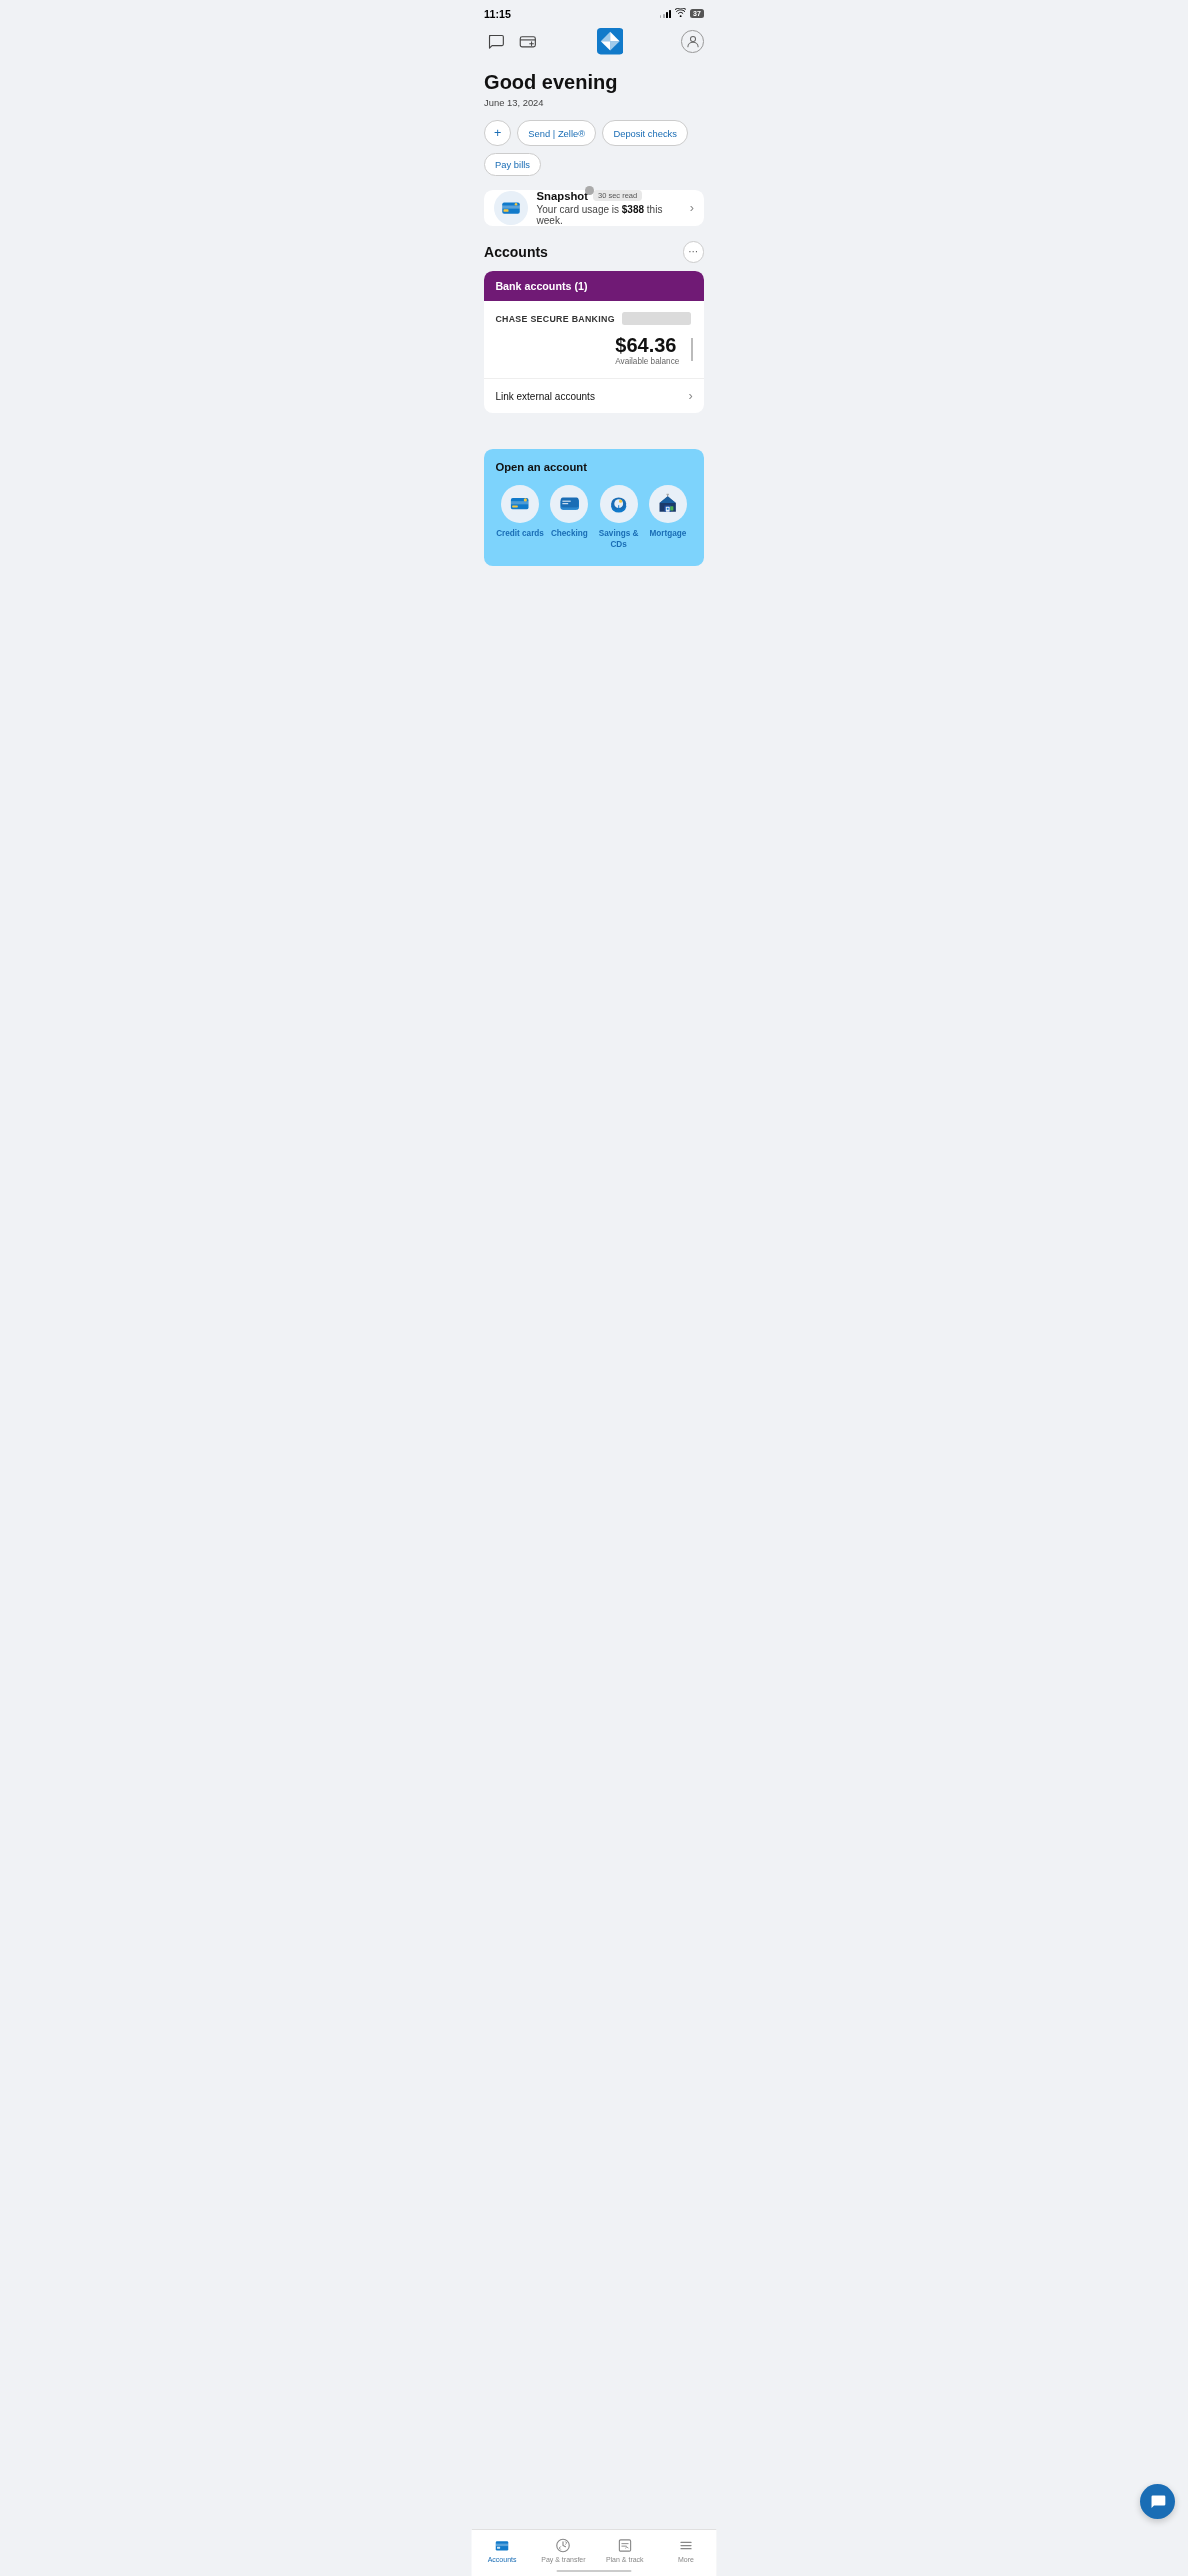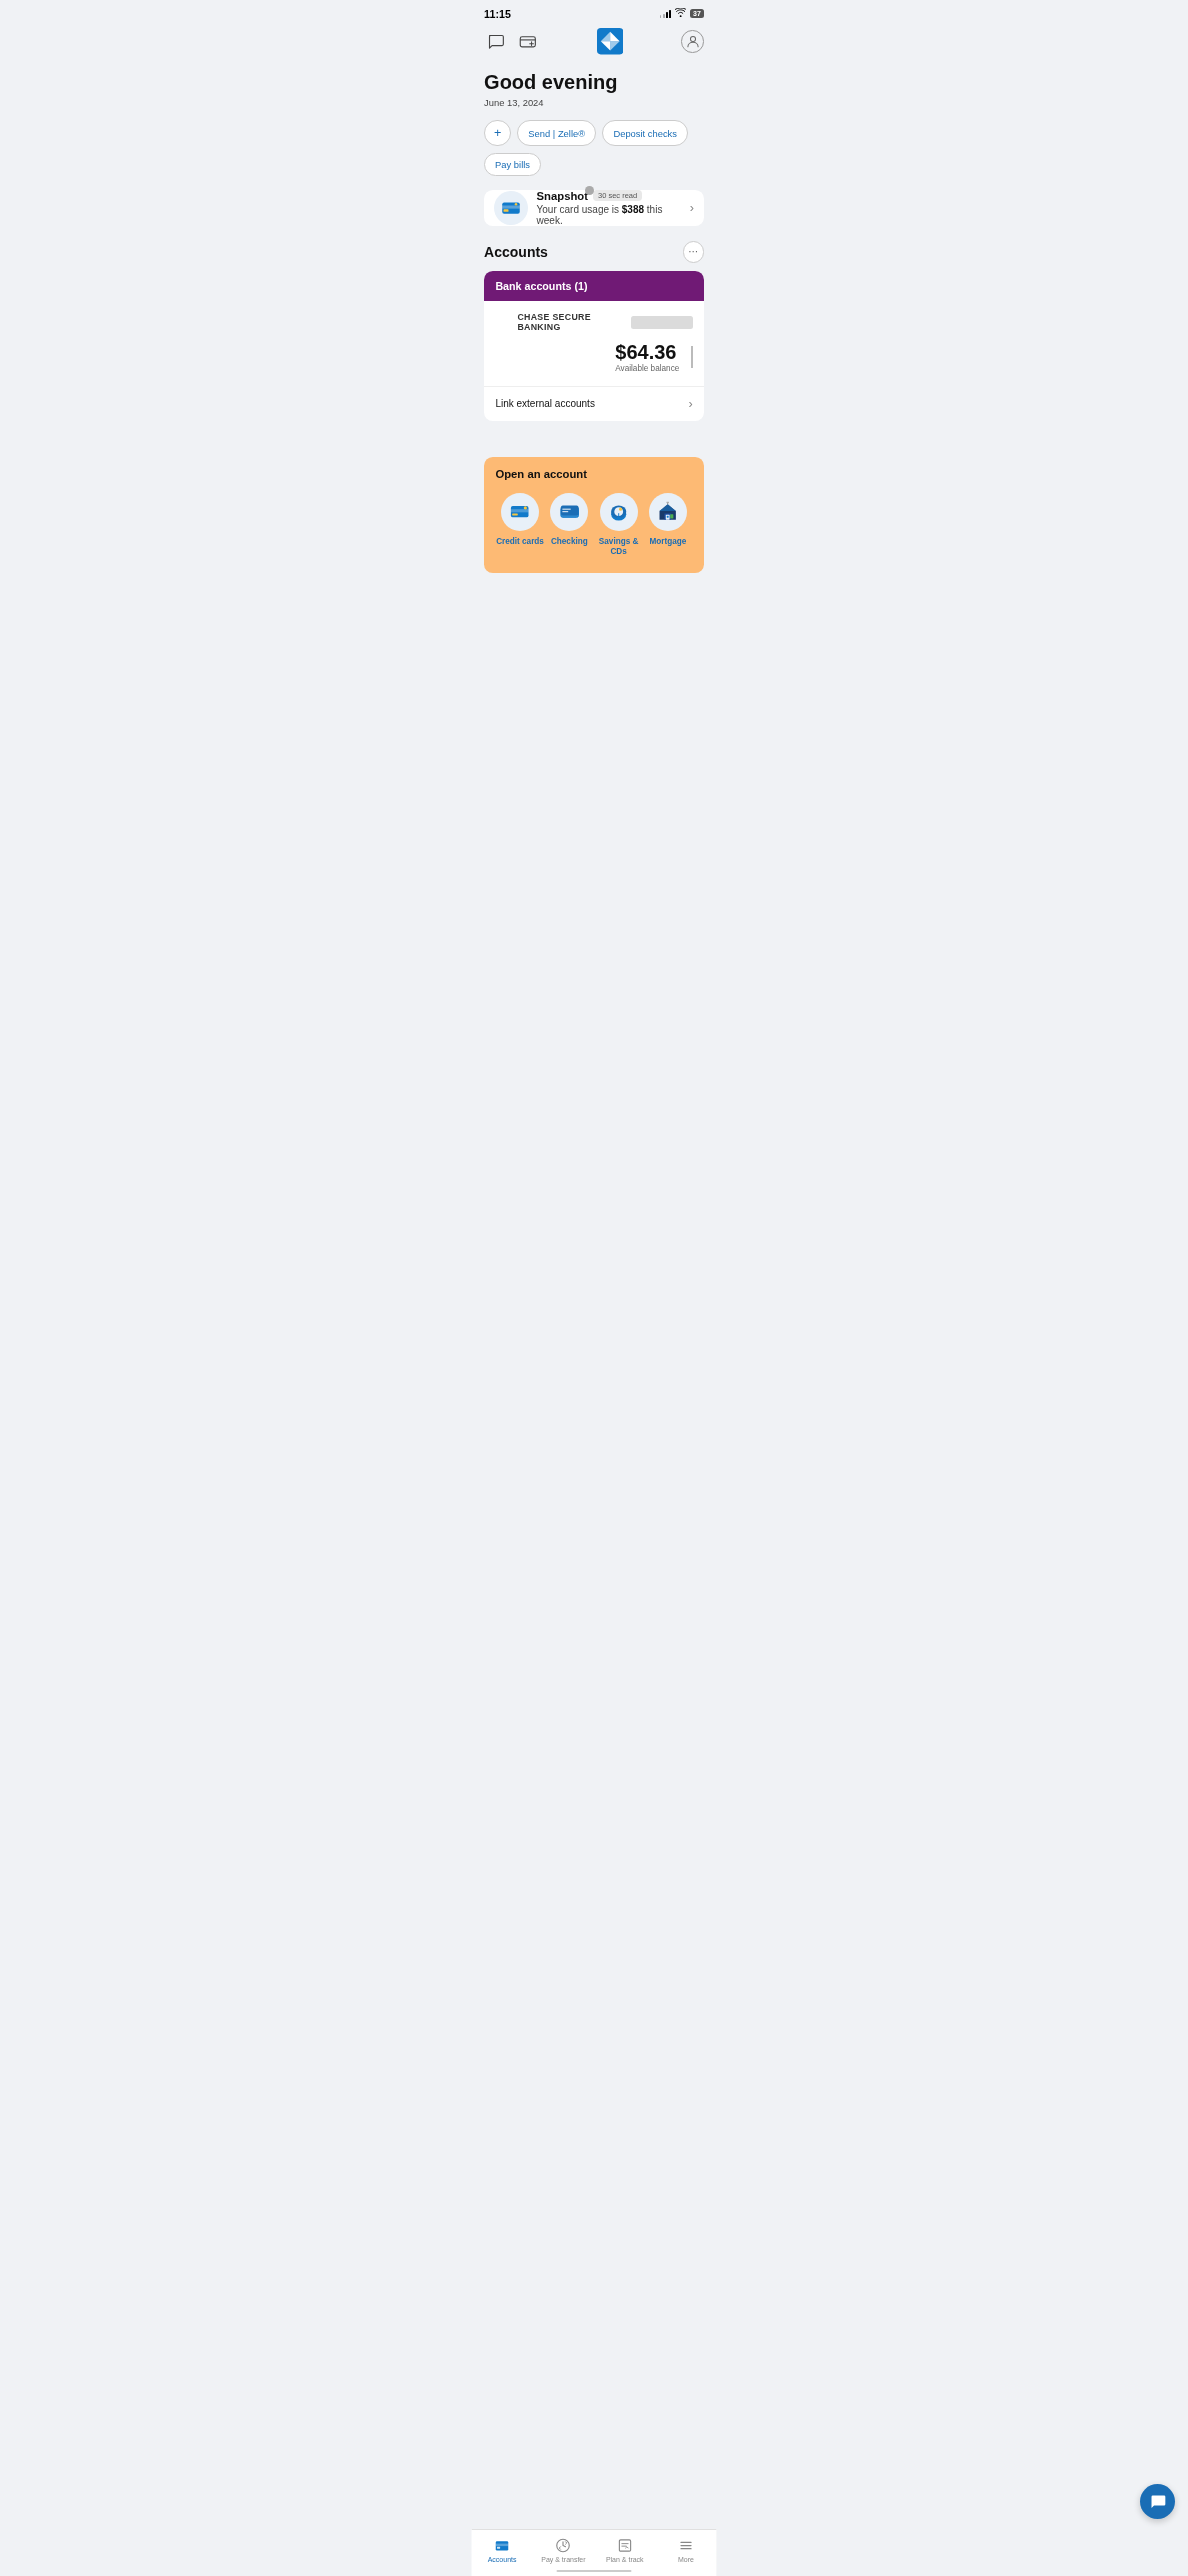--- a/index.html
+++ b/index.html
@@ -269,21 +269,20 @@
     }
     .account-row {
       padding: 11.3px 11.3px 12.6px;
       border-bottom: 0.6px solid #eee;
     }
     .account-name-row {
       display: flex;
       align-items: center;
       gap: 7.5px;
       margin-bottom: 8.8px;
-      margin-left: 22px;
     }
     .account-name {
       font-size: 8.8px;
       font-weight: 600;
       color: #333;
       text-transform: uppercase;
       letter-spacing: 0.3px;
     }
     .account-number-blur {
       background: #ccc;
@@ -345,21 +344,21 @@
       z-index: 100;
     }
     .chat-fab svg {
       width: 17.6px;
       height: 17.6px;
       fill: #fff;
     }
 
     
     .open-account-card {
-      background: #fdba74;
+      background: #7dd3fc;
       border-radius: 8.8px;
       padding: 11.3px 11.3px 15px;
       margin-bottom: 50px;
       margin-top: 36px;
     }
     .open-account-title {
       font-size: 11.3px;
       font-weight: 700;
       color: #111;
       margin-bottom: 12.6px;

